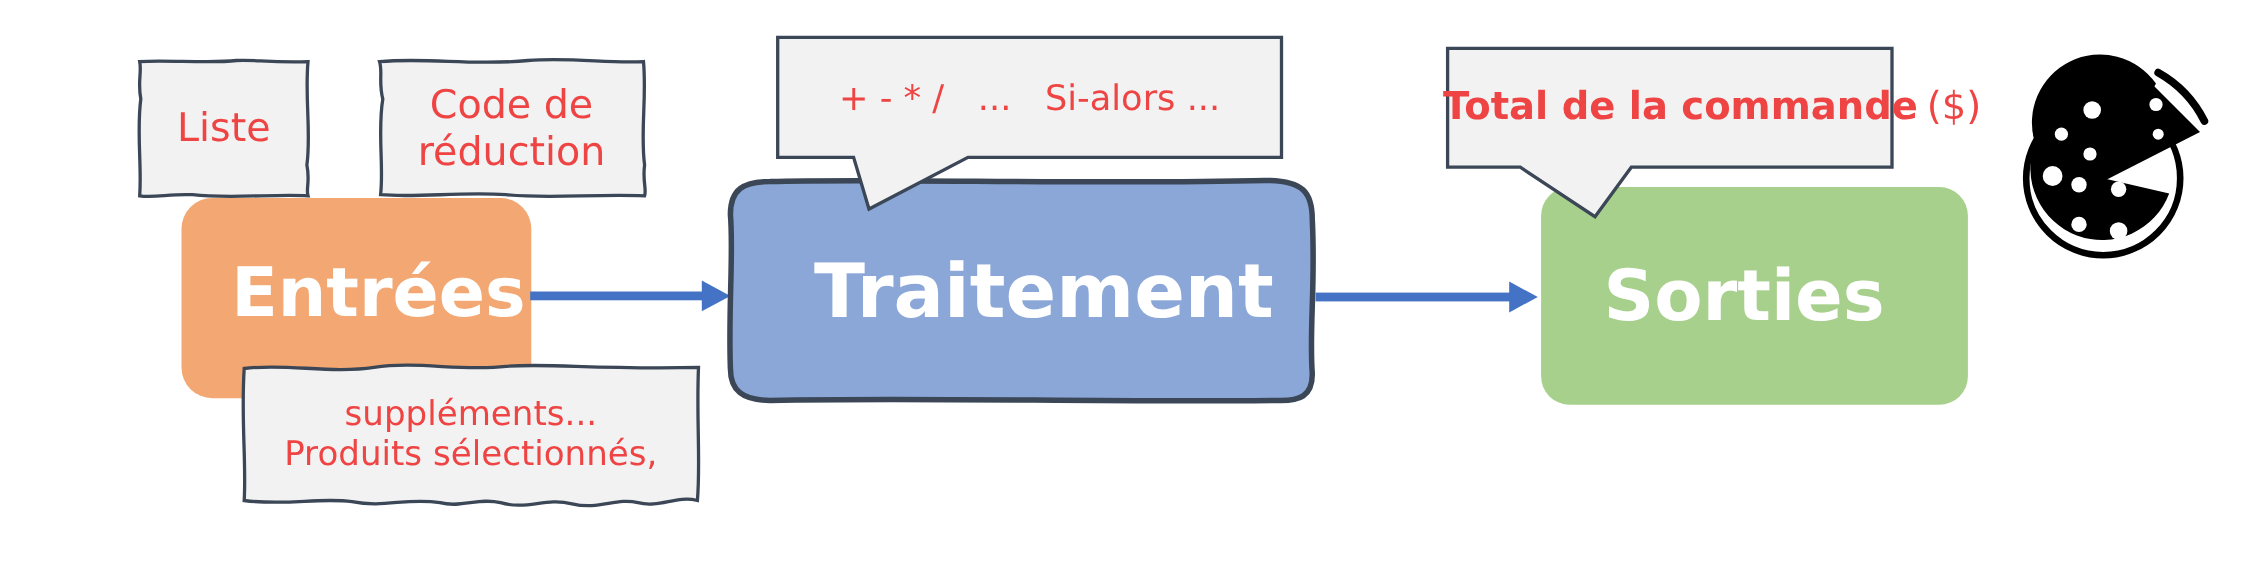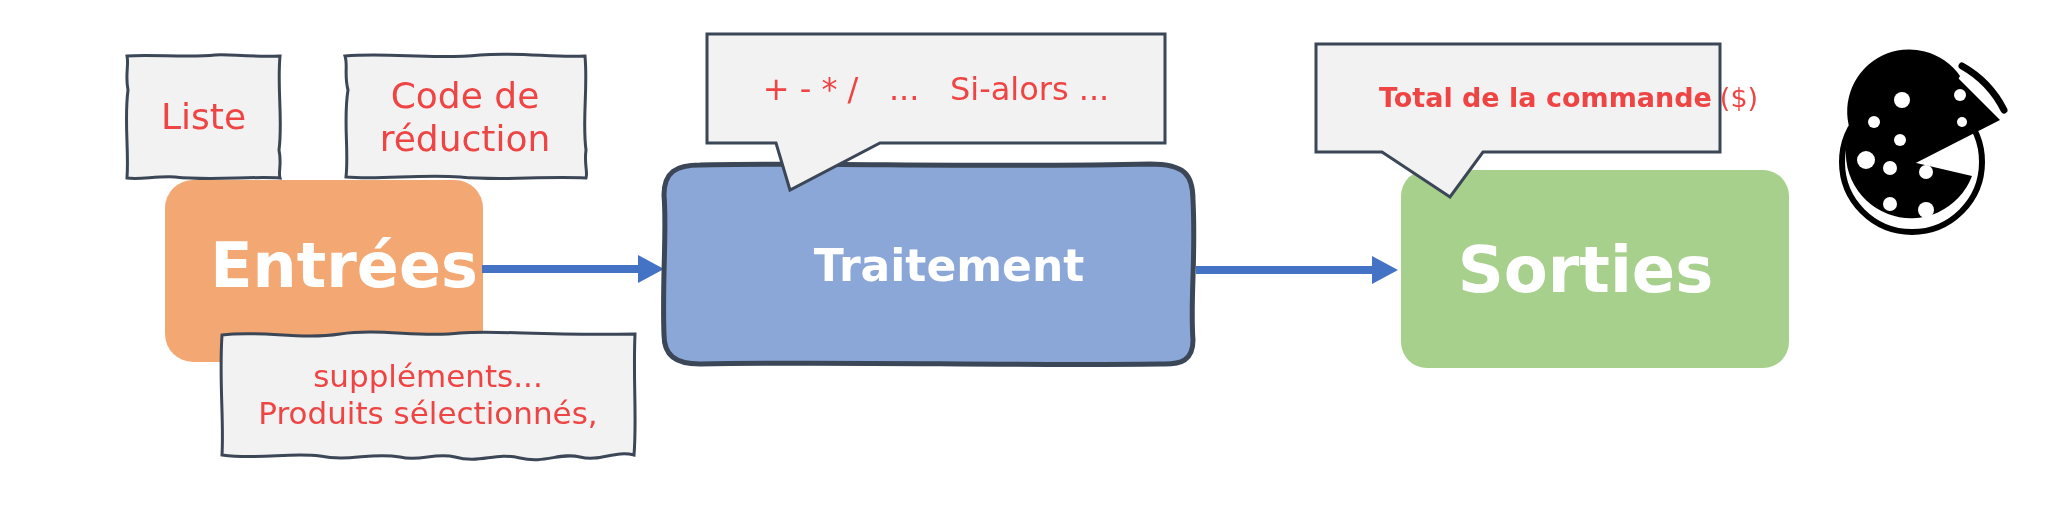--- a/index.html
+++ b/index.html
@@ -80,36 +80,36 @@
     <circle cx="1960" cy="162" r="7" fill="#fff"></circle>
     <circle cx="1890" cy="204" r="7" fill="#fff"></circle>
     <circle cx="1926" cy="210" r="8" fill="#fff"></circle>
     <circle cx="1960" cy="95" r="6" fill="#fff"></circle>
     <circle cx="1962" cy="122" r="5" fill="#fff"></circle>
   </g>
 </svg>
 
 <div class="main-label" style="left:165px; top:215px; width:318px; height:100px; font-size:62px;">Entrées</div>
 
-<div class="main-label" style="left:664px; top:215px; width:530px; height:100px; font-size:44px;">Traitement</div>
+<div class="main-label" style="left:664px; top:215px; width:530px; height:100px; font-size:68px;">Traitement</div>
 
 <div class="main-label" style="left:1401px; top:220px; width:329px; height:100px; font-size:64px;">Sorties</div>
 
 <div class="note-text" style="left:127px; top:60px; width:153px; height:115px; font-size:36px;">
   <span>Liste</span>
 </div>
 
 <div class="note-text" style="left:345px; top:60px; width:240px; height:115px; font-size:36px;">
   <span>Code de</span>
   <span>réduction</span>
 </div>
 
 <div class="note-text" style="left:222px; top:342px; width:412px; height:105px; font-size:31px;">
   <span>suppléments...</span>
   <span>Produits sélectionnés,</span>
 </div>
 
 <div class="note-text" style="left:707px; top:40px; width:458px; height:100px; font-size:32px; white-space:pre;">+ - * /   ...   Si-alors ...</div>
 
-<div class="note-text" style="left:1316px; top:48px; width:481px; height:100px; font-size:27px; flex-direction:row; gap:8px; white-space:nowrap;margin-left:12px;">
+<div class="note-text" style="left:1316px; top:48px; width:481px; height:100px; font-size:35px; flex-direction:row; gap:8px; white-space:nowrap;">
   <span style="font-weight:bold;">Total de la commande</span>
   <span>($)</span>
 </div>
 
 </body></html>

